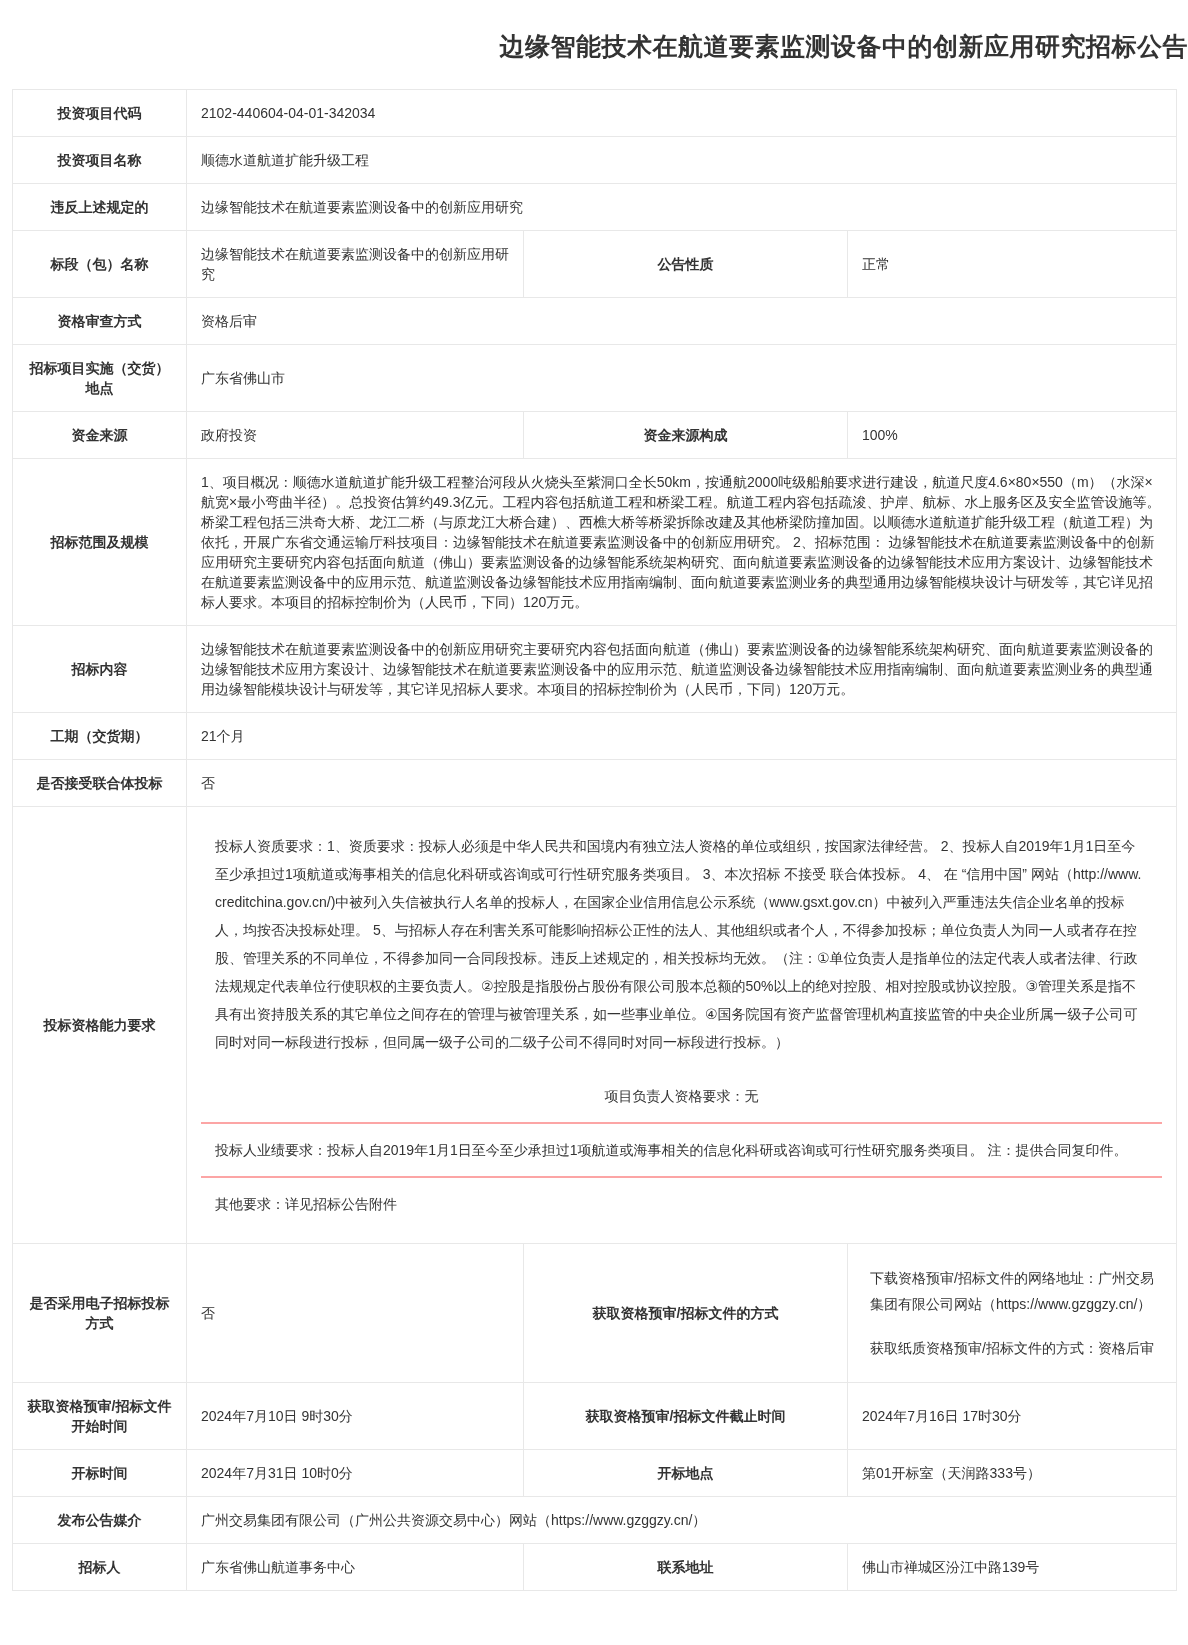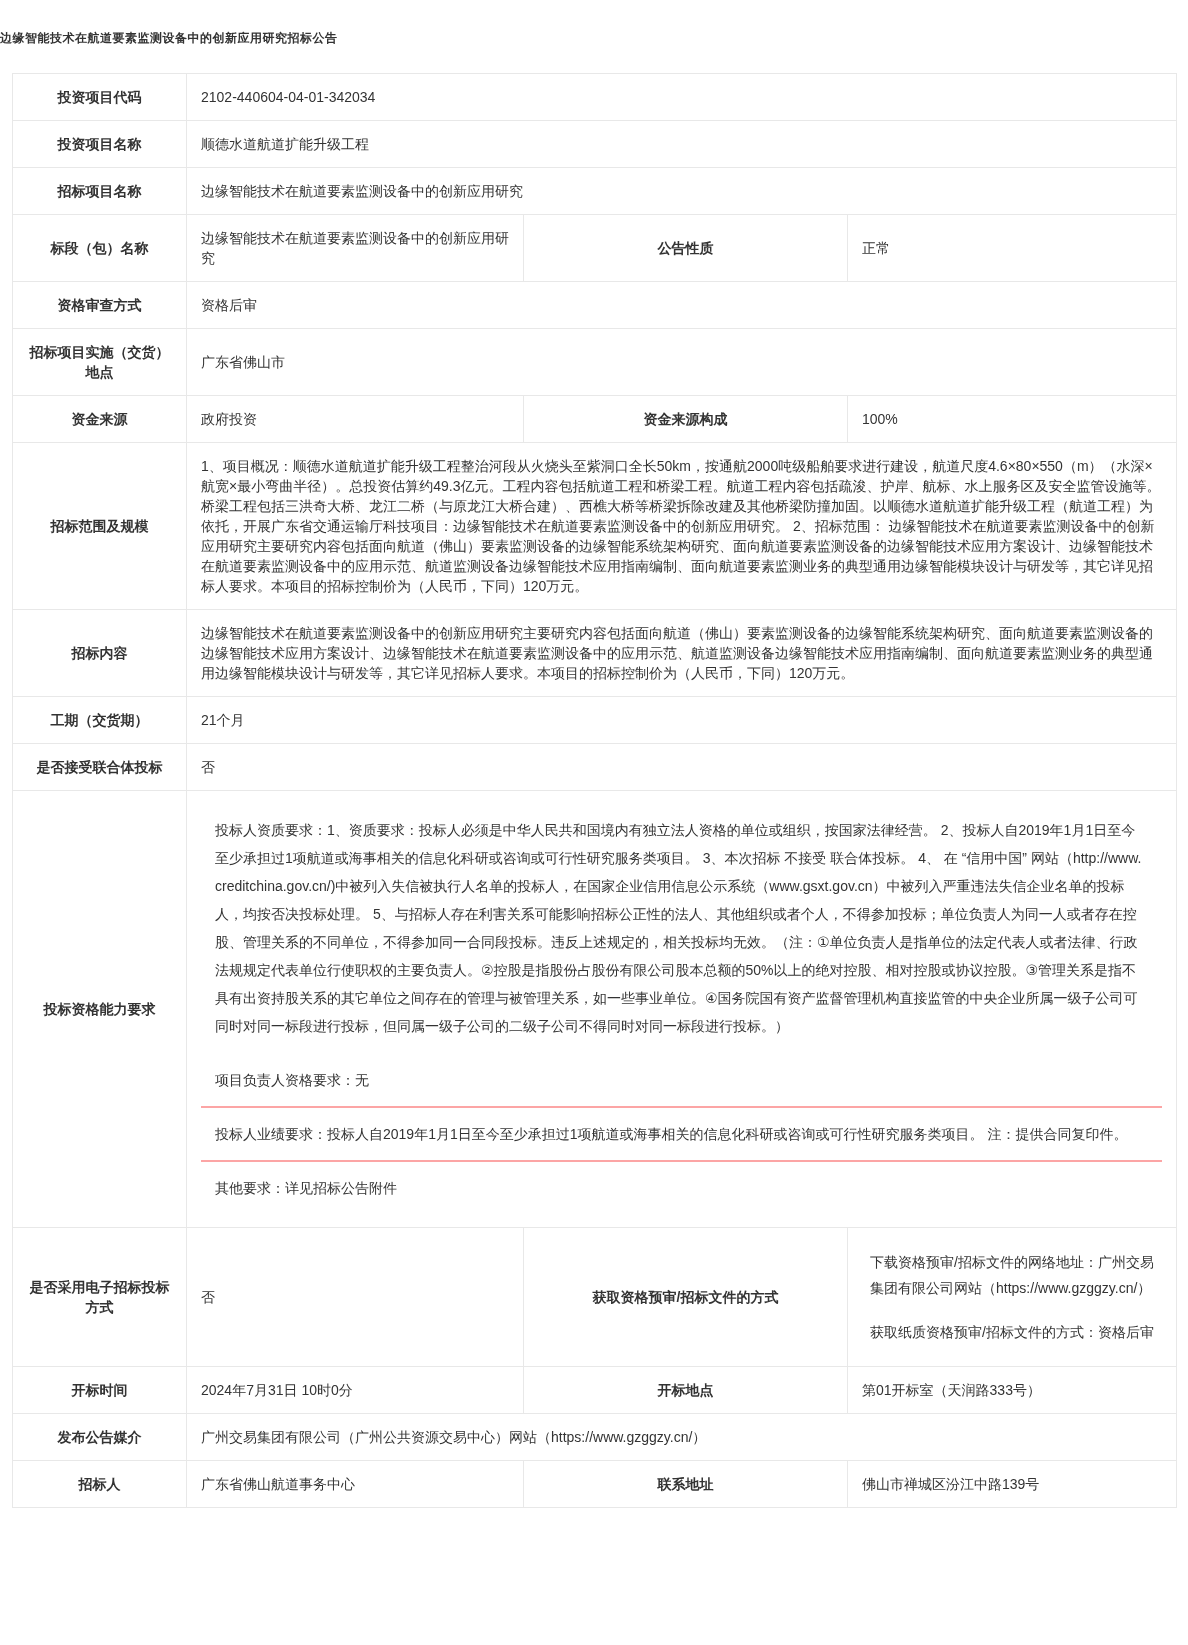--- a/index.html
+++ b/index.html
@@ -3,23 +3,23 @@
 <meta charset="utf-8">
 <style>
   html, body { margin: 0; padding: 0; background: #ffffff; }
   body {
     width: 1188px;
     font-family: "Liberation Sans", "DejaVu Sans", sans-serif;
     color: #333333;
     -webkit-font-smoothing: antialiased;
   }
   .page-title {
-    font-size: 12px;
+    font-size: 25px;
     font-weight: bold;
-    text-align: left;
+    text-align: right;
     color: #333333;
     margin: 30px 0 26px 0;
     letter-spacing: 0.5px;
   }
   .table-wrap { margin: 0 12px; }
   table.info-table {
     width: 1164px;
     border-collapse: collapse;
     table-layout: fixed;
     font-size: 14px;
@@ -43,21 +43,21 @@
     text-align: left;
     padding: 13px 14px;
     line-height: 20px;
     word-break: break-all;
   }
   td.longtext { line-height: 28px; padding: 11px 14px; }
   td.cell-multi { padding: 0; }
   .sub-block { padding: 12px 14px; line-height: 28px; }
   .sub-block.divided { border-top: 2px solid #fca5a5; }
   p.block-para { margin: 0; }
-  p.block-para.gap { margin-top: 26px; }
+  p.block-para.gap { margin-top: 26px; text-align: center; }
   td.two-para p { margin: 8px; line-height: 26px; }
   td.two-para p.gap { margin-top: 18px; }
 </style>
 </head>
 <body>
 
 <h1 class="page-title">边缘智能技术在航道要素监测设备中的创新应用研究招标公告</h1>
 
 <div class="table-wrap">
   <table class="info-table">
@@ -70,21 +70,21 @@
     <tbody>
       <tr>
         <th>投资项目代码</th>
         <td colspan="3">2102-440604-04-01-342034</td>
       </tr>
       <tr>
         <th>投资项目名称</th>
         <td colspan="3">顺德水道航道扩能升级工程</td>
       </tr>
       <tr>
-        <th>招标项目名称</th>
+        <th>违反上述规定的</th>
         <td colspan="3">边缘智能技术在航道要素监测设备中的创新应用研究</td>
       </tr>
       <tr>
         <th>标段（包）名称</th>
         <td>边缘智能技术在航道要素监测设备中的创新应用研究</td>
         <th>公告性质</th>
         <td>正常</td>
       </tr>
       <tr>
         <th>资格审查方式</th>
@@ -130,20 +130,26 @@
       <tr>
         <th>是否采用电子招标投标方式</th>
         <td>否</td>
         <th>获取资格预审/招标文件的方式</th>
         <td class="two-para">
           <p>下载资格预审/招标文件的网络地址：广州交易集团有限公司网站（https://www.gzggzy.cn/）</p>
           <p class="gap">获取纸质资格预审/招标文件的方式：资格后审</p>
         </td>
       </tr>
       <tr>
+        <th>获取资格预审/招标文件开始时间</th>
+        <td>2024年7月10日 9时30分</td>
+        <th>获取资格预审/招标文件截止时间</th>
+        <td>2024年7月16日 17时30分</td>
+      </tr>
+      <tr>
         <th>开标时间</th>
         <td>2024年7月31日 10时0分</td>
         <th>开标地点</th>
         <td>第01开标室（天润路333号）</td>
       </tr>
       <tr>
         <th>发布公告媒介</th>
         <td colspan="3">广州交易集团有限公司（广州公共资源交易中心）网站（https://www.gzggzy.cn/）</td>
       </tr>
       <tr>

